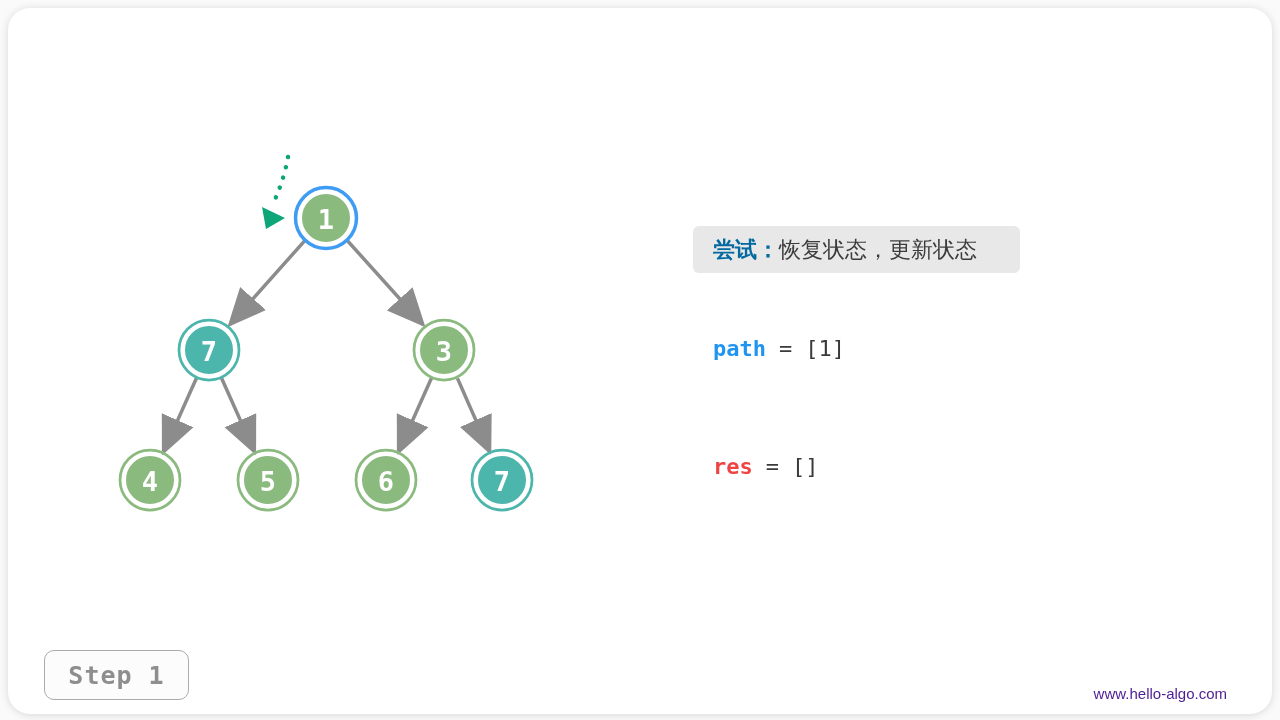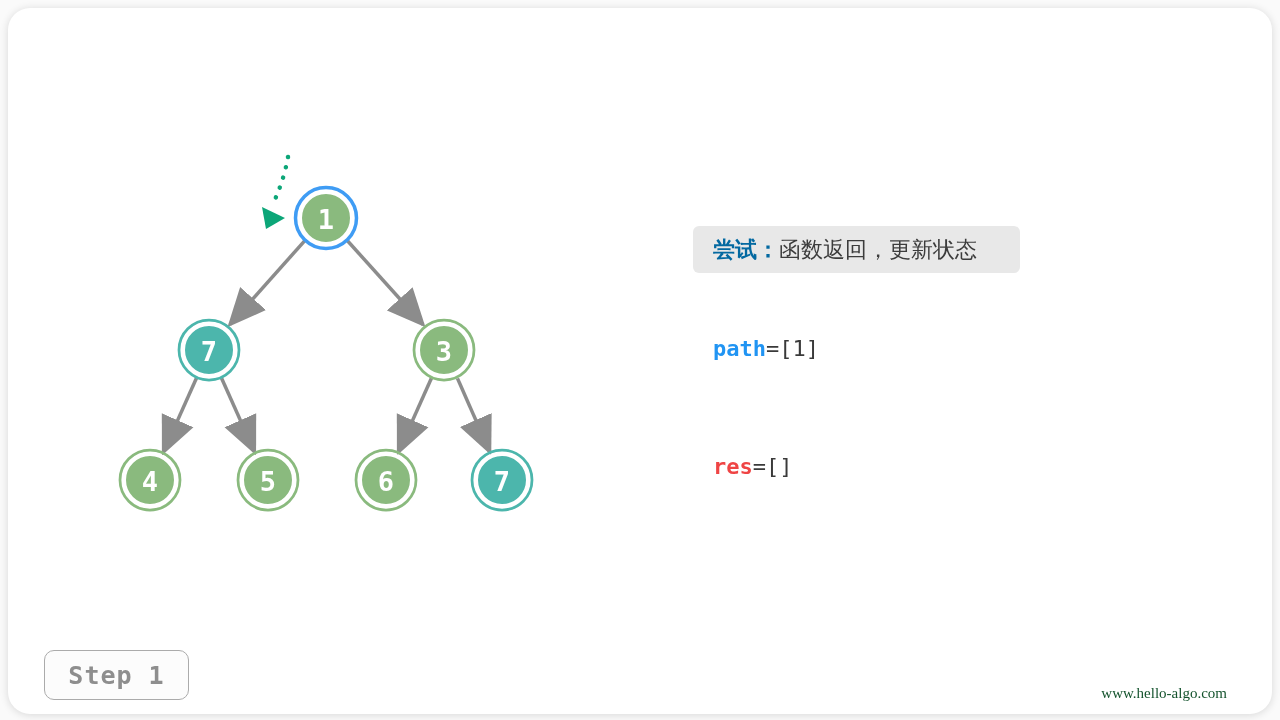--- a/index.html
+++ b/index.html
@@ -51,20 +51,21 @@
     border-radius: 6px;
     box-sizing: border-box;
     padding-left: 20px;
     overflow: hidden;
   }
   .var-line {
     position: absolute;
     left: 705px;
     display: flex;
     align-items: center;
+    gap: 13px;
     font-family: "DejaVu Sans Mono", monospace;
     font-size: 22px;
     color: #3a3a3a;
   }
   .var-name { font-weight: bold; }
   .var-line.path-line { top: 328px; }
   .var-line.res-line  { top: 446px; }
   .var-line.path-line .var-name { color: #2094f3; }
   .var-line.res-line  .var-name { color: #ef4444; }
 
@@ -78,23 +79,23 @@
     background: #fcfcfc;
     display: flex; align-items: center; justify-content: center;
     font-family: "DejaVu Sans Mono", monospace;
     font-size: 25px; font-weight: bold;
     color: #8e8e8e;
     letter-spacing: 1px;
   }
   .watermark {
     position: absolute;
     right: 45px; top: 677px;
-    font-family: Liberation Serif, serif;
+    font-family: Liberation Sans, sans-serif;
     font-size: 15px;
-    color: #14532d;
+    color: #4c1d95;
   }
 </style>
 </head>
 <body>
 
 <div class="stage">
   <div class="card">
 
     <svg class="tree-svg" viewBox="0 0 640 620">
       <defs>
@@ -154,21 +155,21 @@
       </g>
 
       <g>
         <circle cx="494" cy="472" r="30" class="node-ring" stroke="#4cb6ac"></circle>
         <circle cx="494" cy="472" r="26" class="node-fill" fill="#4cb6ac"></circle>
         <text x="494" y="473" class="node-label">7</text>
       </g>
     </svg>
 
     <div class="hl-box legend-line">
-      <span class="prefix">尝试：</span><span>函数返回，更新状态</span>
+      <span class="prefix">尝试：</span><span>恢复状态，更新状态</span>
     </div>
 
 
     <div class="var-line path-line">
       <span class="var-name">path</span>
       <span>=</span>
       <span>[1]</span>
     </div>
 
     <div class="var-line res-line">

